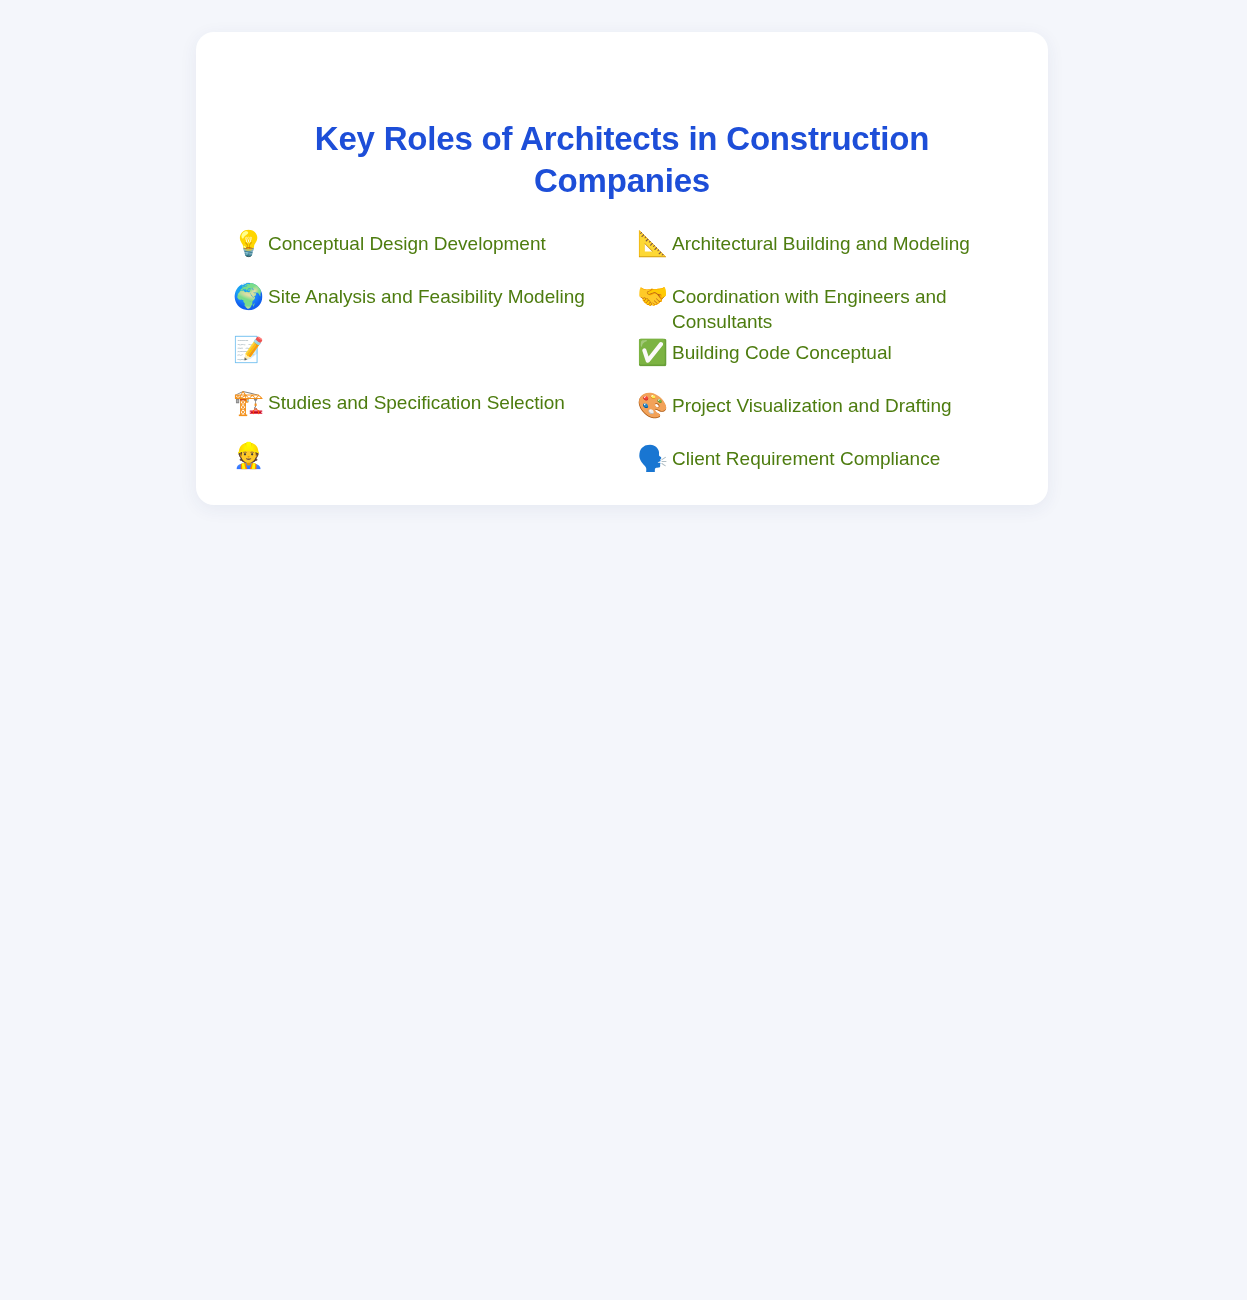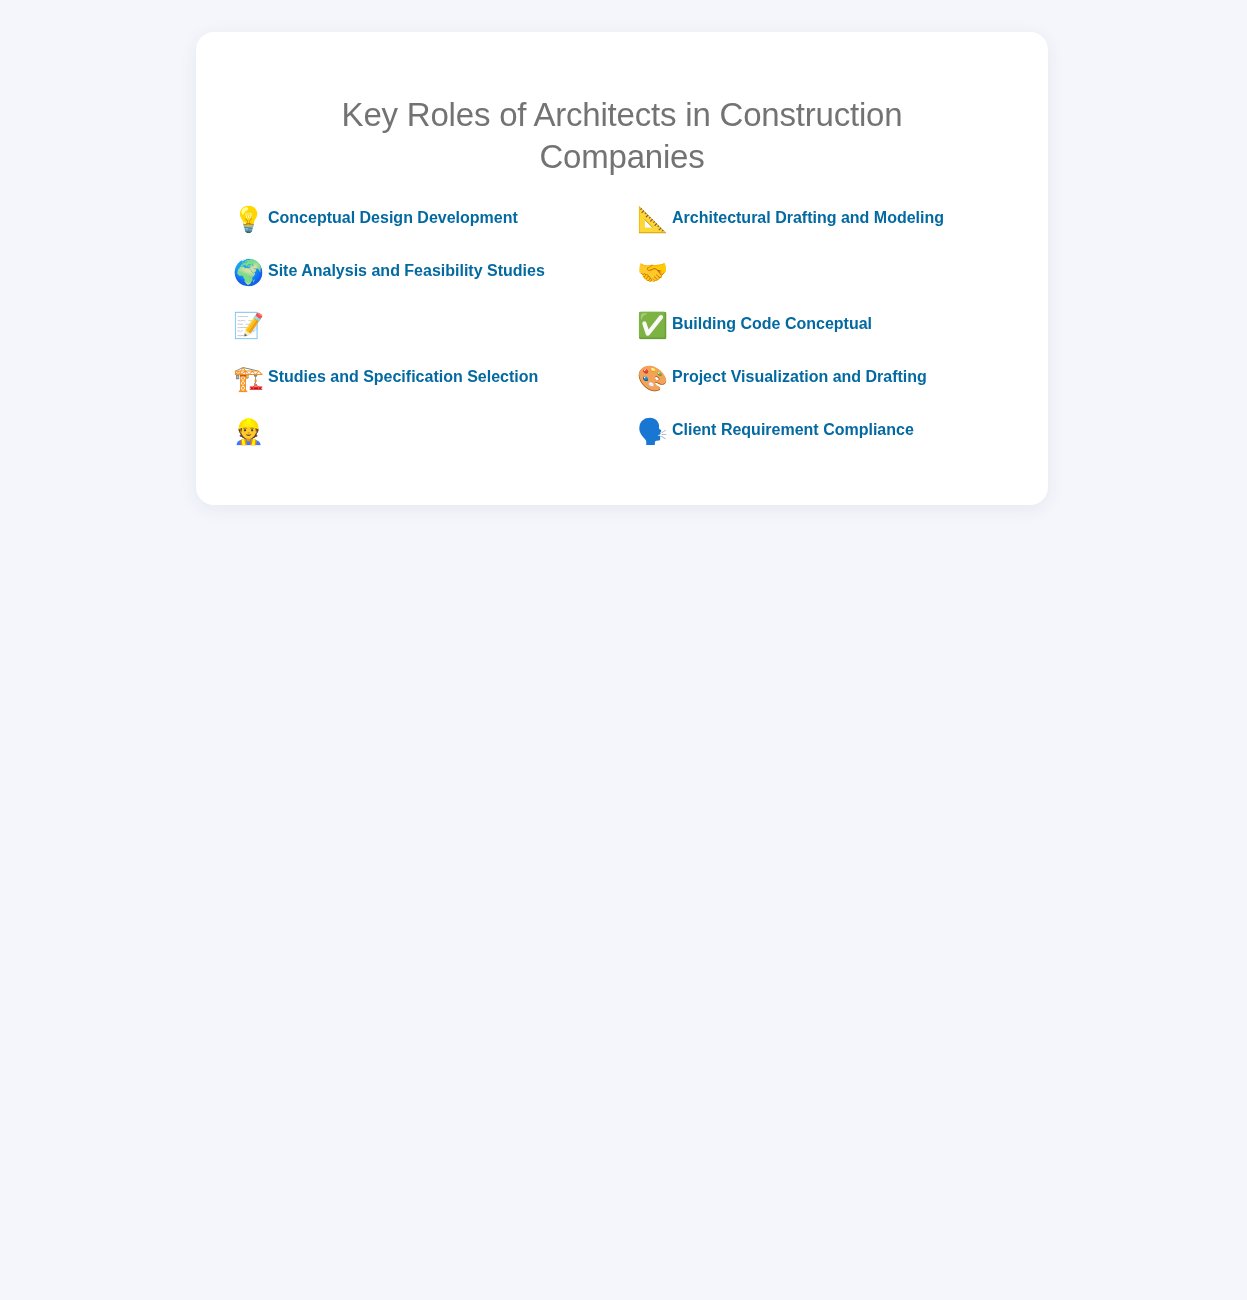--- a/index.html
+++ b/index.html
@@ -16,26 +16,26 @@
     top: 32px;
     width: 852px;
     height: 473px;
     background: #ffffff;
     border-radius: 18px;
     box-shadow: 0 4px 18px rgba(40, 60, 110, 0.07);
     box-sizing: border-box;
   }
   .title {
     margin: 0;
-    padding: 62px 70px 0 70px;
+    padding: 86px 70px 0 70px;
     text-align: center;
     font-size: 33px;
     line-height: 1.28;
-    font-weight: normal;
-    color: #737373;
+    font-weight: bold;
+    color: #1d4ed8;
     letter-spacing: -0.2px;
   }
   .columns {
     display: flex;
     padding: 24px 30px 0 30px;
     box-sizing: border-box;
   }
   .col {
     width: 50%;
     box-sizing: border-box;
@@ -50,23 +50,23 @@
   .icon {
     width: 38px;
     flex: 0 0 38px;
     font-size: 25px;
     line-height: 30px;
     text-align: center;
     margin-top: 2px;
     user-select: none;
   }
   .label {
-    font-size: 16px;
-    font-weight: bold;
-    color: #0369a1;
+    font-size: 19px;
+    font-weight: normal;
+    color: #4d7c0f;
     line-height: 1.3;
     padding-top: 6px;
     padding-right: 10px;
   }
 </style>
 </head>
 <body>
 
 <div class="card">
   <h1 class="title">Key Roles of Architects in Construction Companies</h1>
@@ -75,21 +75,21 @@
 
     <div class="col col-left">
 
       <div class="item">
         <span class="icon">💡</span>
         <span class="label">Conceptual Design Development</span>
       </div>
 
       <div class="item">
         <span class="icon">🌍</span>
-        <span class="label">Site Analysis and Feasibility Studies</span>
+        <span class="label">Site Analysis and Feasibility Modeling</span>
       </div>
 
       <div class="item">
         <span class="icon">📝</span>
       </div>
 
       <div class="item">
         <span class="icon">🏗️</span>
         <span class="label">Studies and Specification Selection</span>
       </div>
@@ -97,25 +97,26 @@
       <div class="item">
         <span class="icon">👷</span>
       </div>
 
     </div>
 
     <div class="col col-right">
 
       <div class="item">
         <span class="icon">📐</span>
-        <span class="label">Architectural Drafting and Modeling</span>
+        <span class="label">Architectural Building and Modeling</span>
       </div>
 
       <div class="item">
         <span class="icon">🤝</span>
+        <span class="label">Coordination with Engineers and Consultants</span>
       </div>
 
       <div class="item">
         <span class="icon">✅</span>
         <span class="label">Building Code Conceptual</span>
       </div>
 
       <div class="item">
         <span class="icon">🎨</span>
         <span class="label">Project Visualization and Drafting</span>

